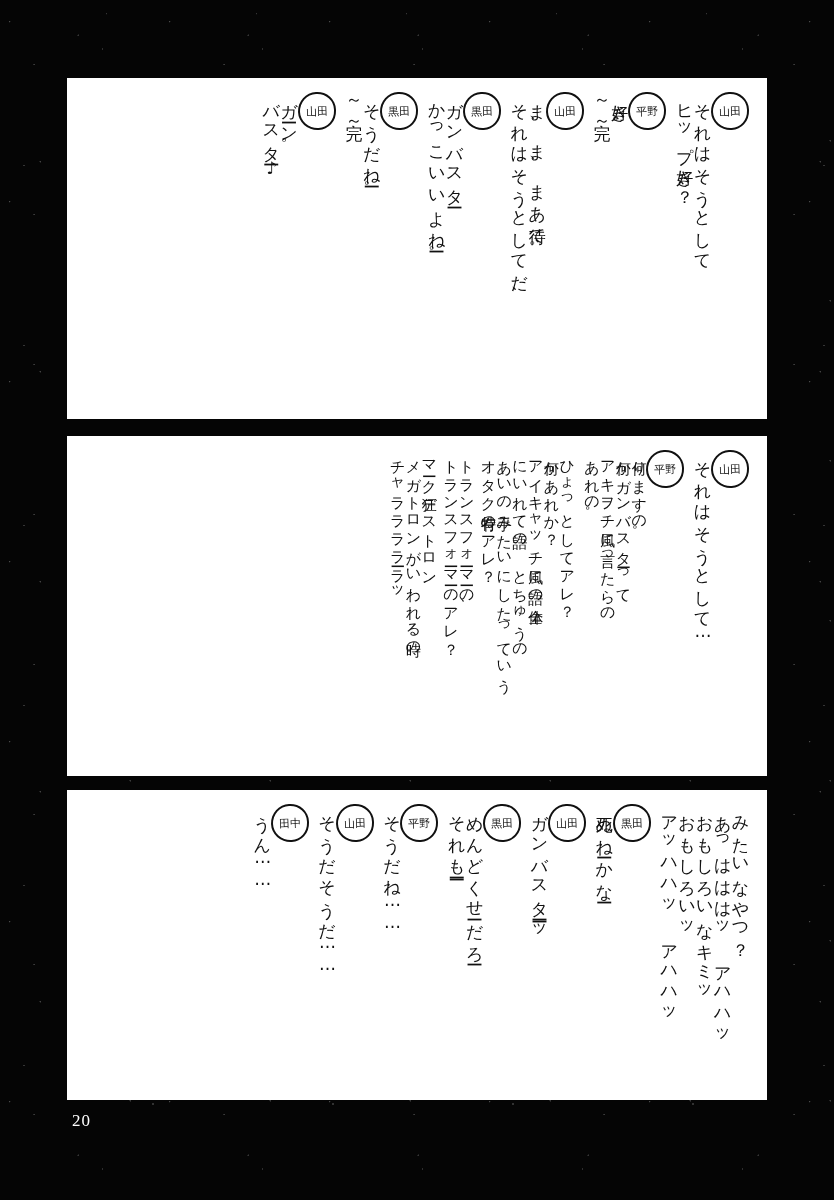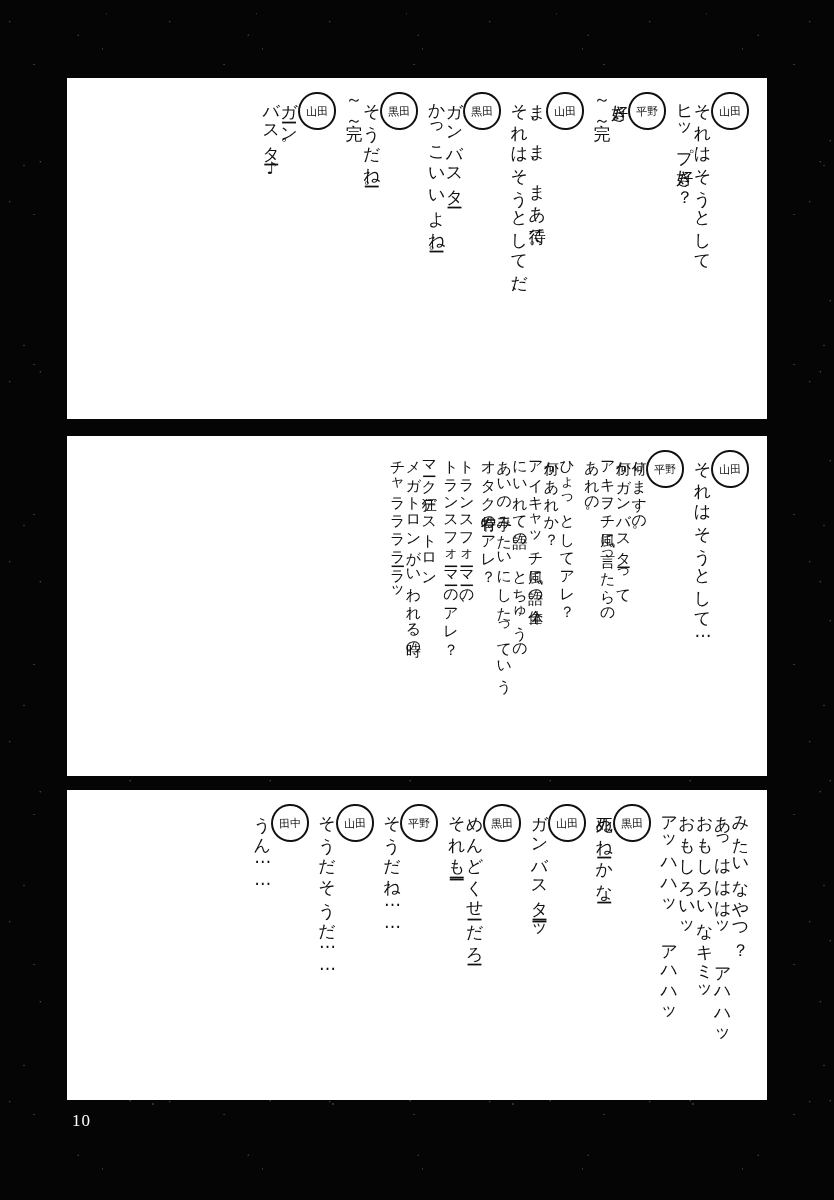--- a/index.html
+++ b/index.html
@@ -221,14 +221,14 @@
         <div class="speaker two"><span>山田</span></div>
         <div class="line">そうだそうだ……</div>
       </div>
       <div class="col">
         <div class="speaker two"><span>田中</span></div>
         <div class="line">うん……</div>
       </div>
     </div>
   </div>
 
-  <div class="page-number">10</div>
+  <div class="page-number">20</div>
 </div>
 
 </body></html>

